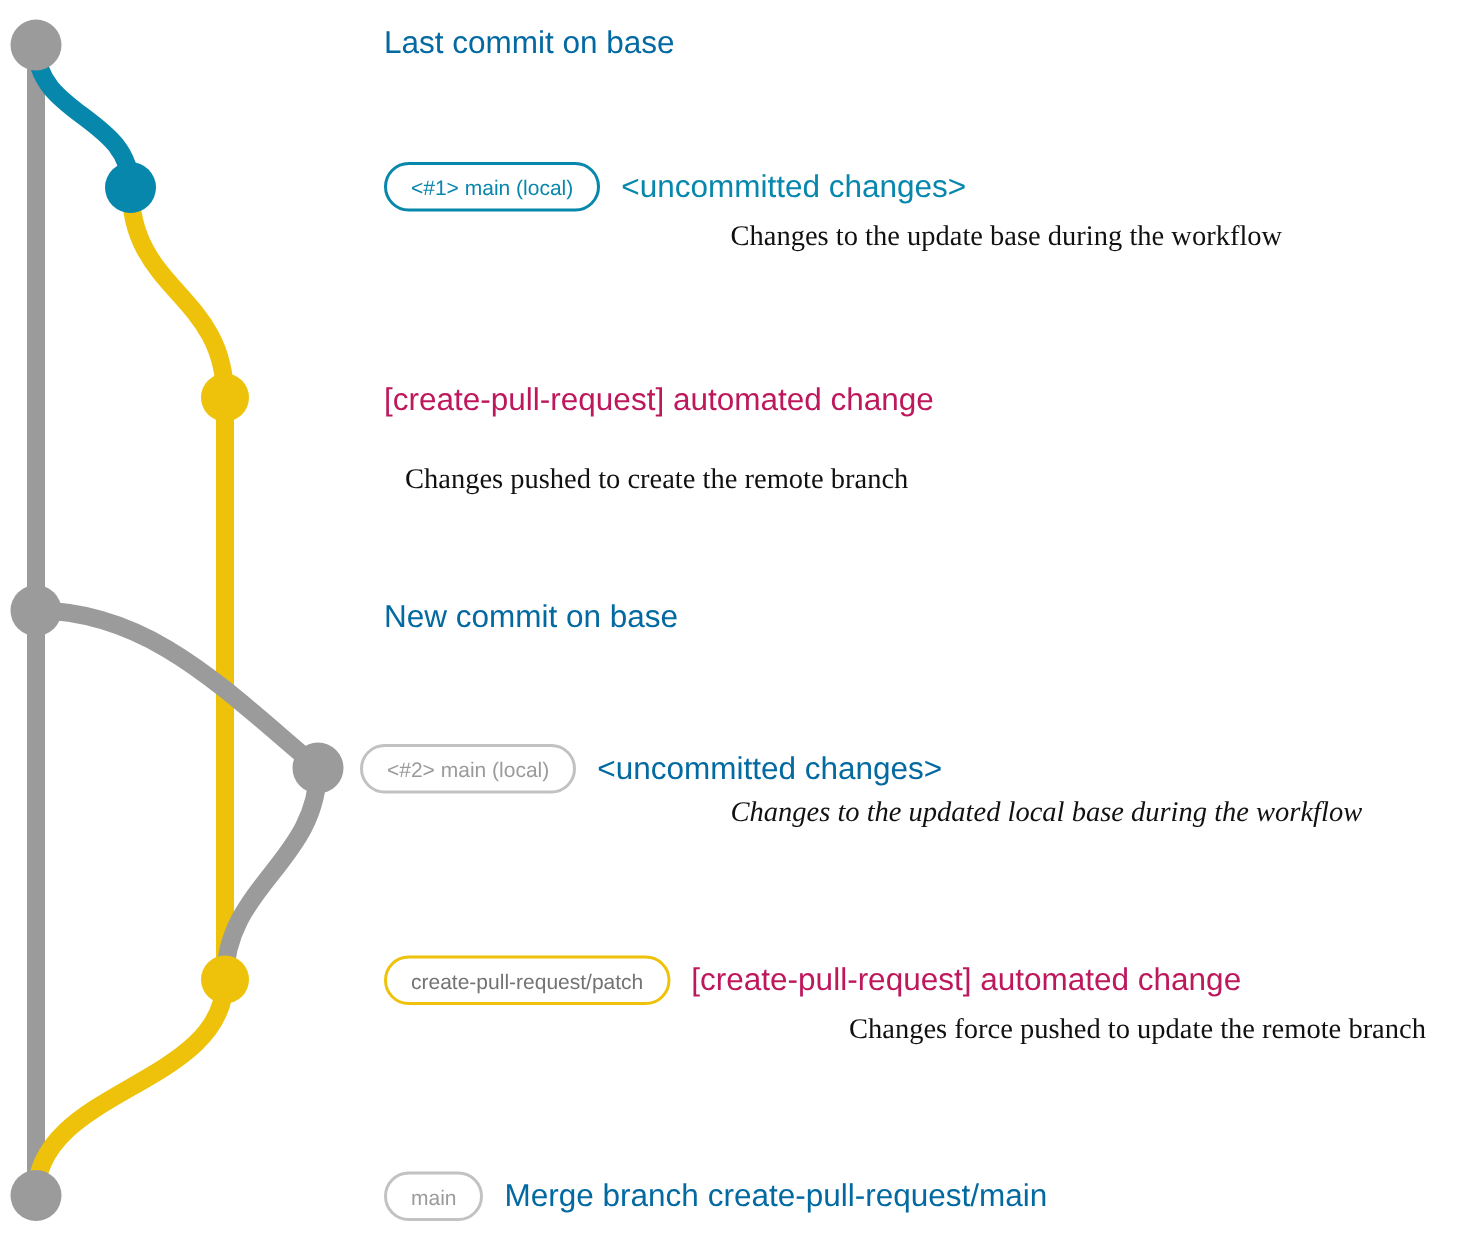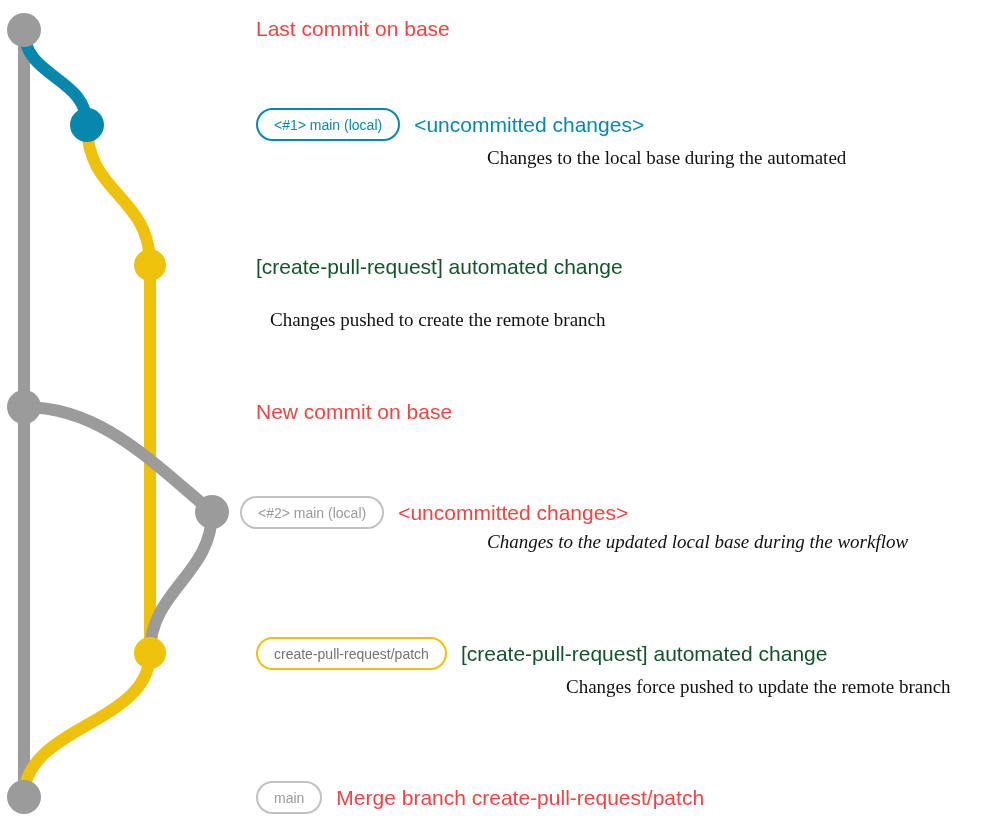--- a/index.html
+++ b/index.html
@@ -63,22 +63,22 @@
   .headline {
     font-size: 21px;
     line-height: 33px;
     white-space: nowrap;
     padding-left: 14px;
   }
   .headline.standalone {
     padding-left: 0;
   }
   .headline.blue { color: #0887ad; }
-  .headline.yellow { color: #14532d; }
-  .headline.gray { color: #ef4444; }
+  .headline.yellow { color: #be185d; }
+  .headline.gray { color: #0369a1; }
   .subline {
     font-family: "Liberation Serif", serif;
     font-size: 19px;
     line-height: 24px;
     color: #111111;
     white-space: nowrap;
   }
 </style>
 </head>
 <body>
@@ -113,21 +113,21 @@
   <div class="row" style="left:256px; top:12px;">
     <div class="headline standalone gray">Last commit on base</div>
   </div>
 
   <div class="row" style="left:256px; top:108px;">
     <div class="rowline">
       <span class="pill blue">&lt;#1&gt; main (local)</span>
       <span class="headline blue">&lt;uncommitted changes&gt;</span>
     </div>
   </div>
-  <div class="subline" style="position:absolute; left:487px; top:146px;">Changes to the local base during the automated</div>
+  <div class="subline" style="position:absolute; left:487px; top:146px;">Changes to the update base during the workflow</div>
 
   <div class="row" style="left:256px; top:250px;">
     <div class="headline standalone yellow">[create-pull-request] automated change</div>
   </div>
   <div class="subline" style="position:absolute; left:270px; top:288px;margin-top:20px;">Changes pushed to create the remote branch</div>
 
   <div class="row" style="left:256px; top:395px;">
     <div class="headline standalone gray">New commit on base</div>
   </div>
 
@@ -143,17 +143,17 @@
     <div class="rowline">
       <span class="pill yellow">create-pull-request/patch</span>
       <span class="headline yellow">[create-pull-request] automated change</span>
     </div>
   </div>
   <div class="subline" style="position:absolute; left:566px; top:675px;">Changes force pushed to update the remote branch</div>
 
   <div class="row" style="left:256px; top:781px;text-align:center;">
     <div class="rowline">
       <span class="pill gray">main</span>
-      <span class="headline gray">Merge branch create-pull-request/patch</span>
+      <span class="headline gray">Merge branch create-pull-request/main</span>
     </div>
   </div>
 
 </div>
 
 </body></html>

